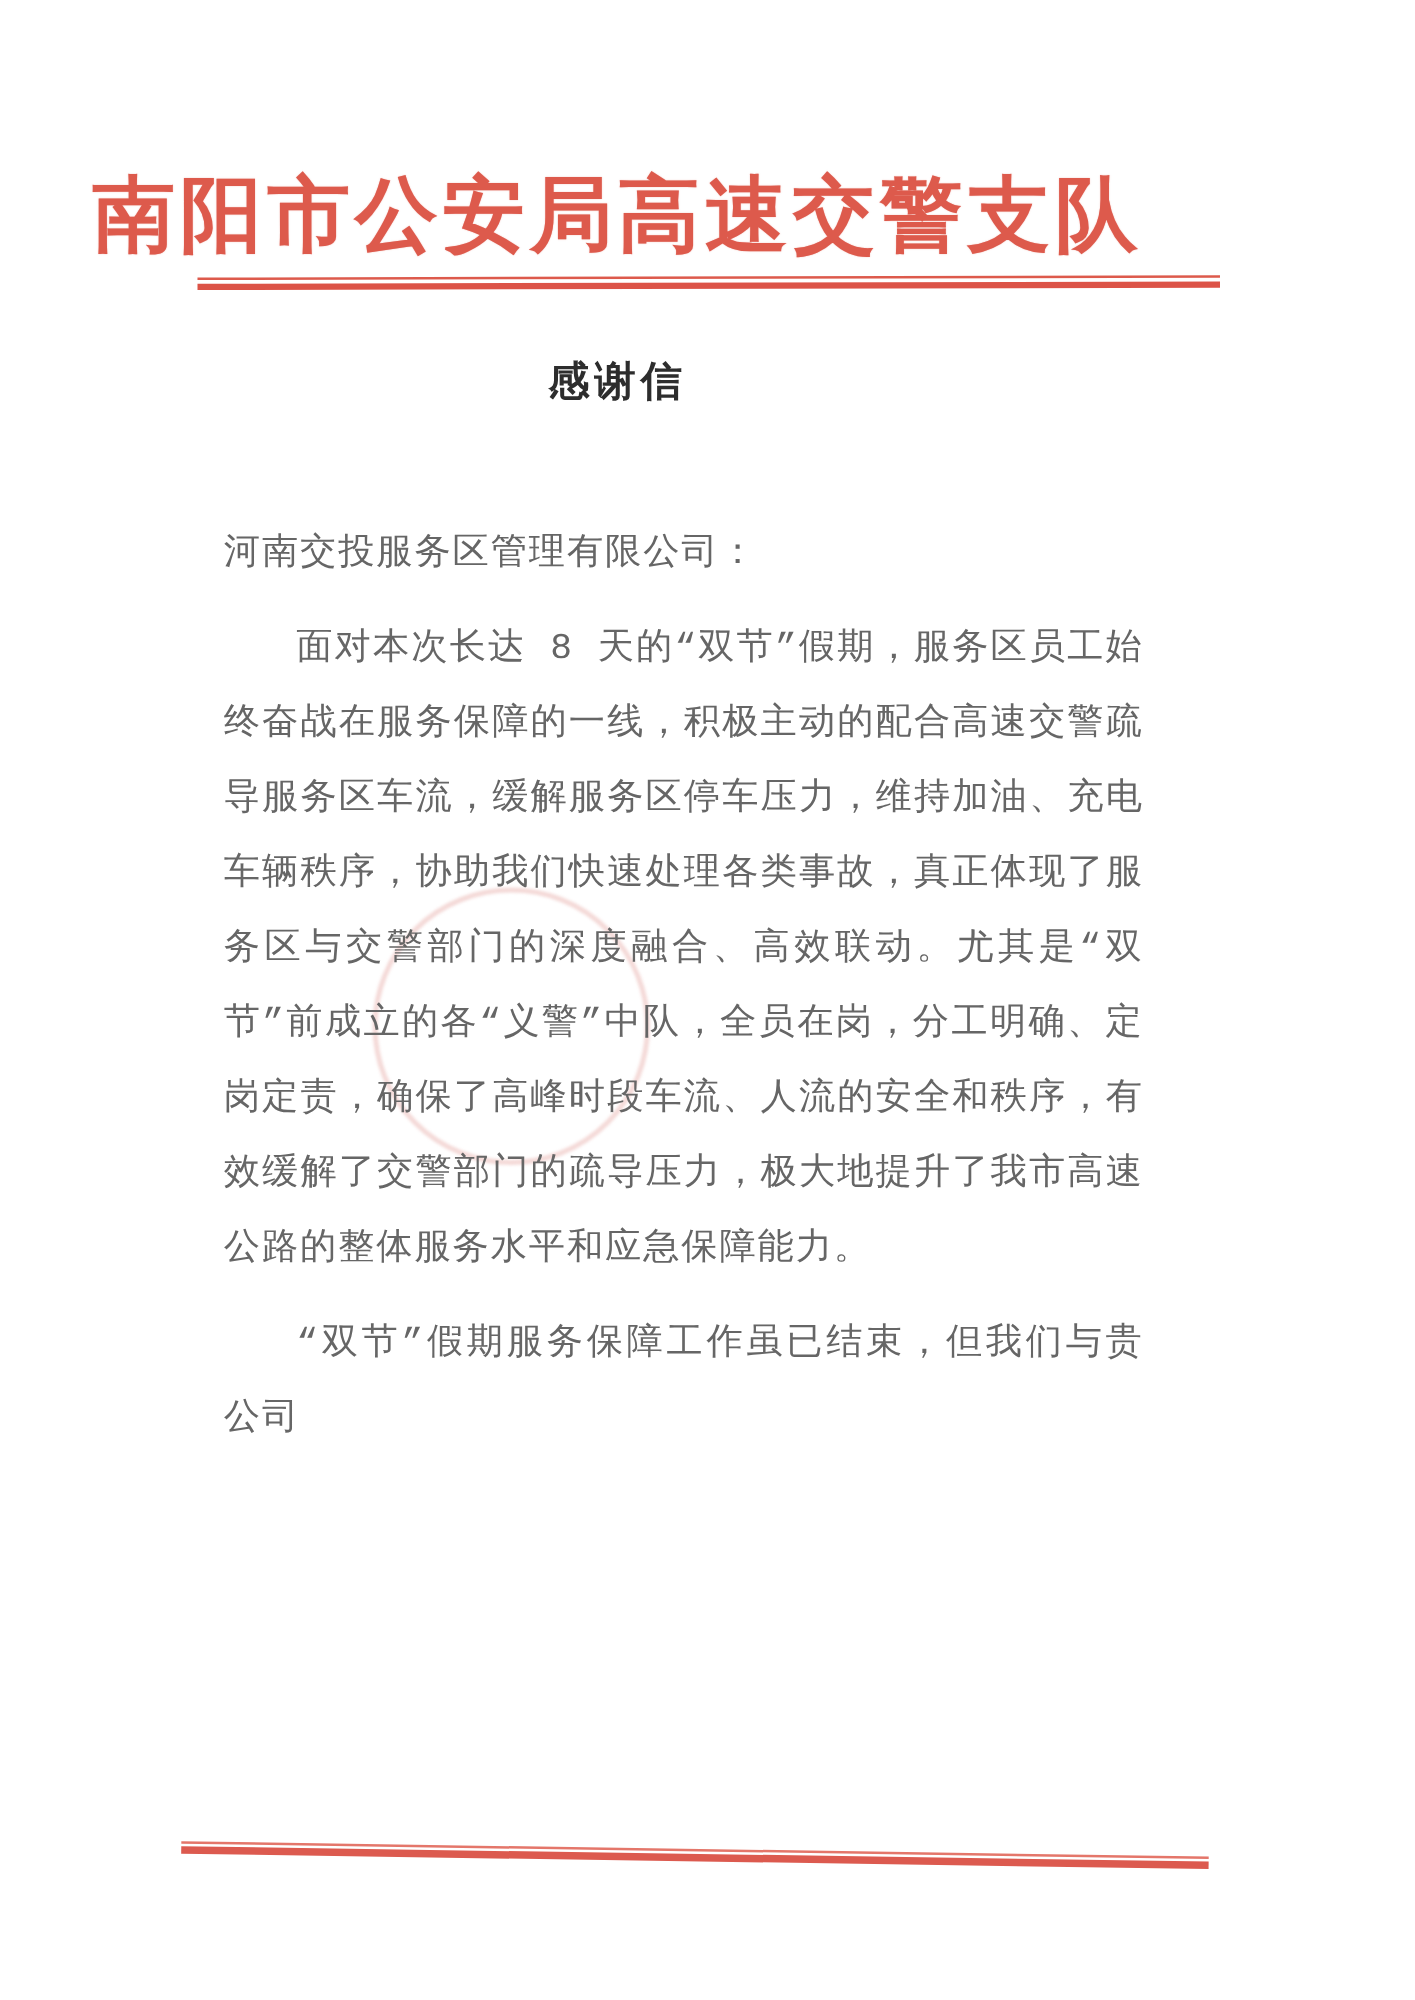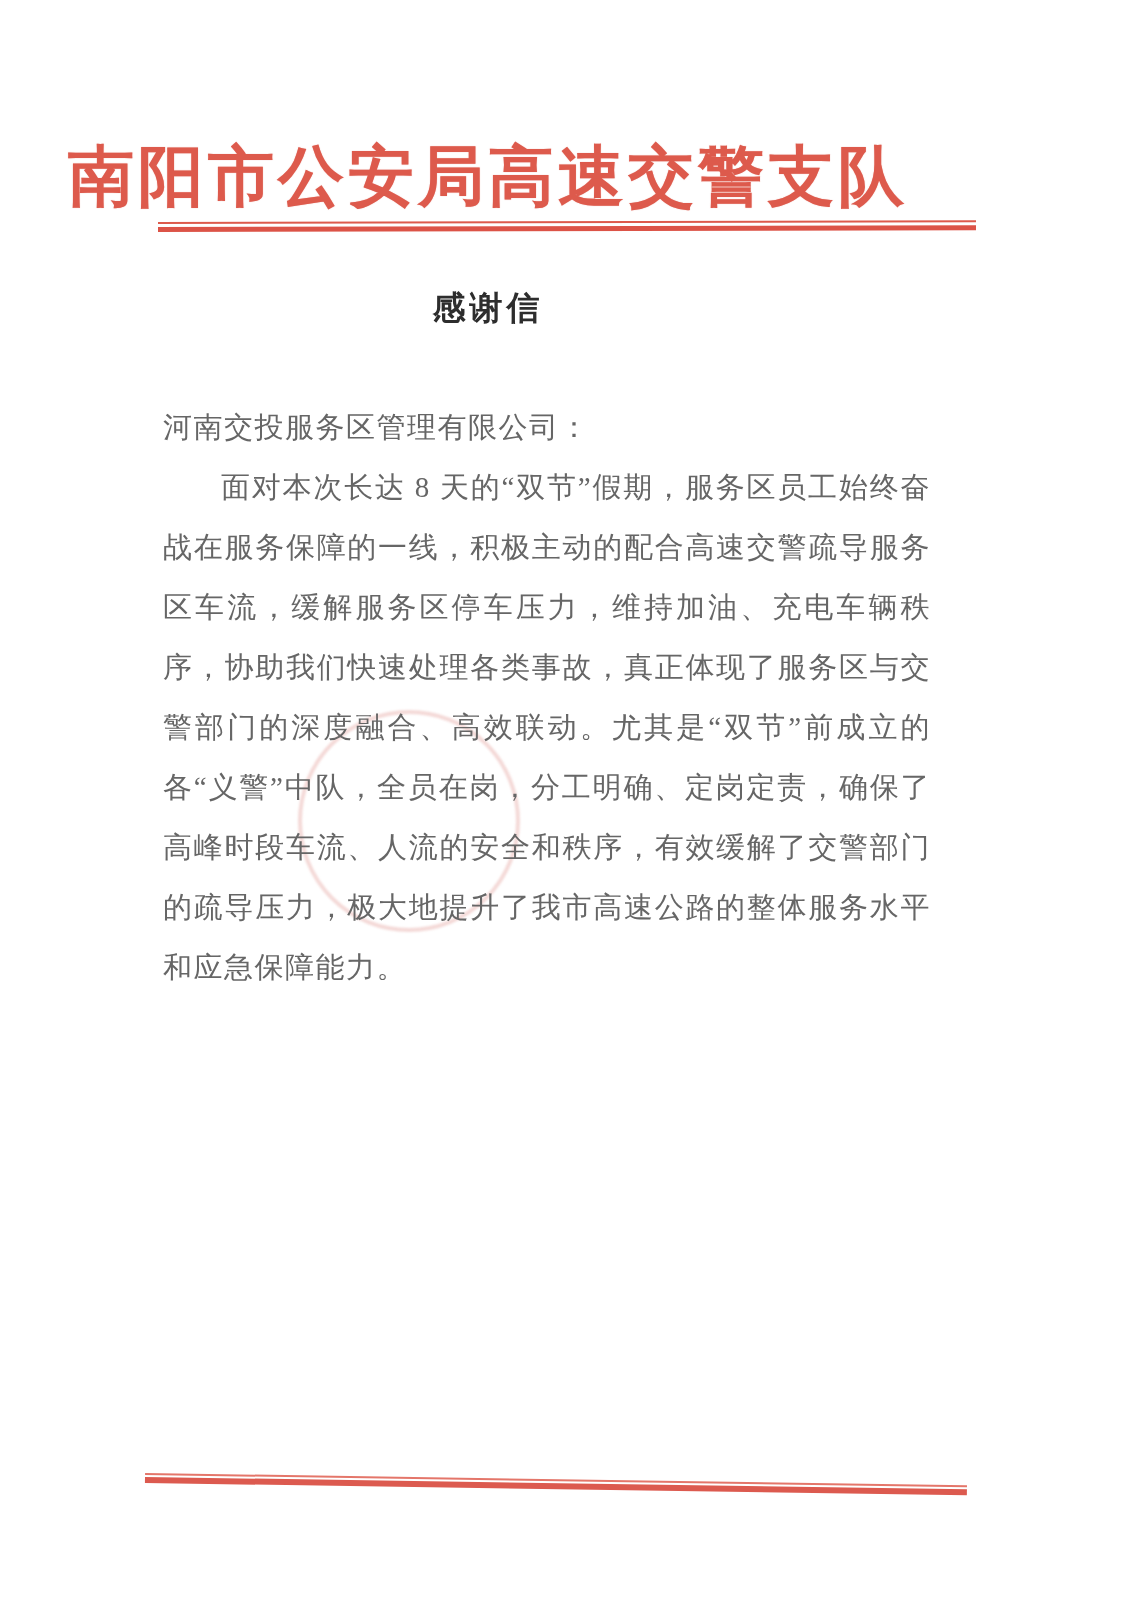--- a/index.html
+++ b/index.html
@@ -6,21 +6,22 @@
     margin: 0;
     padding: 0;
     background: #ffffff;
   }
   .page {
     position: relative;
     width: 976px;
     height: 1600px;
     background: #ffffff;
     overflow: hidden;
-    font-family: Liberation Serif, serif;
+    font-family: Liberation Mono, monospace;
+    padding-left: 12px;
   }
 
   
   .letterhead-title {
     position: absolute;
     top: 136px;
     left: 0;
     right: 0;
     text-align: center;
     font-size: 66px;
@@ -72,21 +73,21 @@
     top: 397px;
     left: 163px;
     width: 768px;
     font-size: 29px;
     line-height: 60px;
     color: #666666;
     letter-spacing: 1.5px;
     text-align: justify;
   }
   .letter-body p {
-    margin: 0;
+    margin: 16px;
     padding: 0;
   }
   .salutation {
     text-indent: 0;
   }
   .para {
     text-indent: 2em;
   }
 
   
@@ -128,20 +129,21 @@
     <div class="rule-thick"></div>
   </div>
 
   <h1 class="doc-title">感谢信</h1>
 
   <div class="stamp"></div>
 
   <div class="letter-body">
     <p class="salutation">河南交投服务区管理有限公司：</p>
     <p class="para">面对本次长达 8 天的“双节”假期，服务区员工始终奋战在服务保障的一线，积极主动的配合高速交警疏导服务区车流，缓解服务区停车压力，维持加油、充电车辆秩序，协助我们快速处理各类事故，真正体现了服务区与交警部门的深度融合、高效联动。尤其是“双节”前成立的各“义警”中队，全员在岗，分工明确、定岗定责，确保了高峰时段车流、人流的安全和秩序，有效缓解了交警部门的疏导压力，极大地提升了我市高速公路的整体服务水平和应急保障能力。</p>
+    <p class="para">“双节”假期服务保障工作虽已结束，但我们与贵公司</p>
   </div>
 
   <div class="footer-rule">
     <div class="rule-thin"></div>
     <div class="rule-gap"></div>
     <div class="rule-thick"></div>
   </div>
 
 </div>
 

